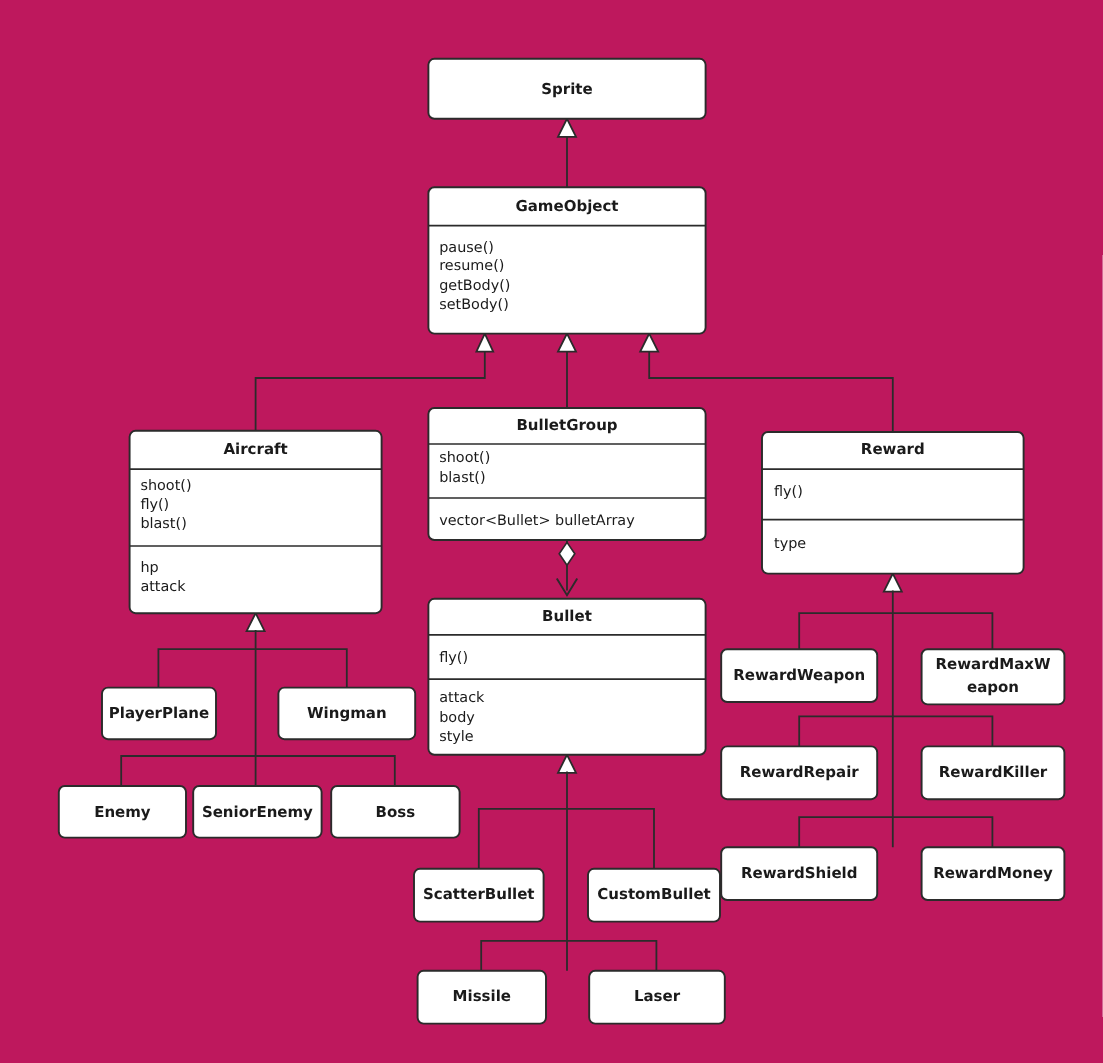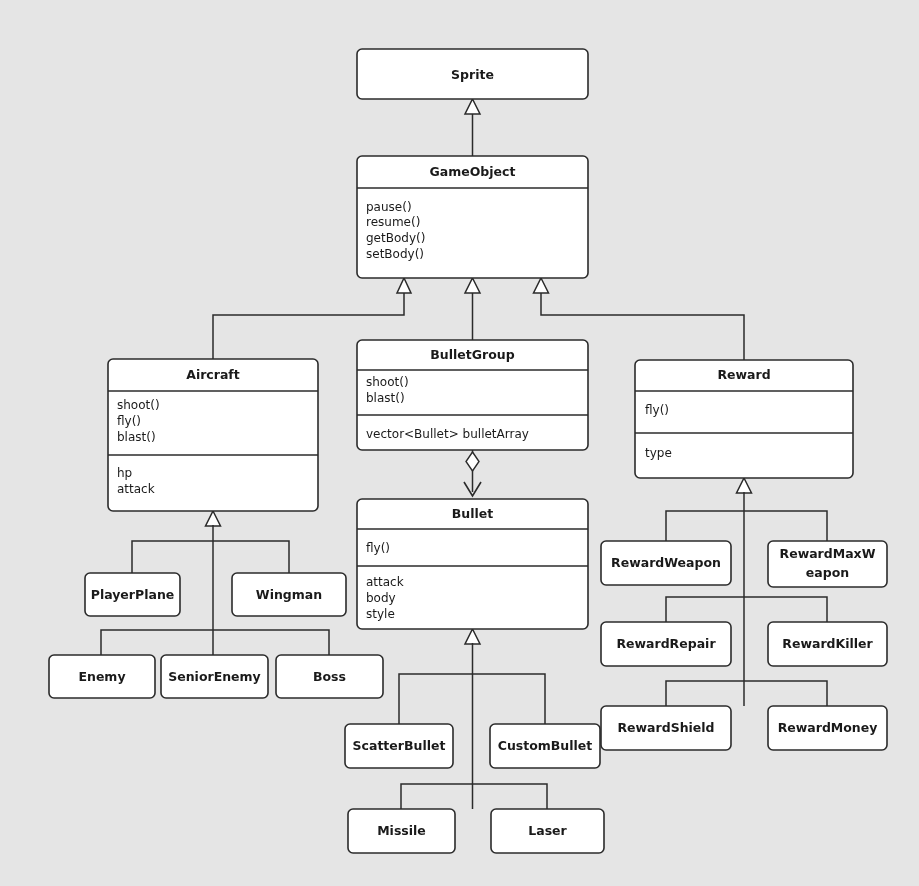--- a/index.html
+++ b/index.html
@@ -8,21 +8,21 @@
     padding: 0;
     background: #ffffff;
   }
   body {
     font-family: "DejaVu Sans", "Liberation Sans", sans-serif;
   }
   #diagram-root {
     position: relative;
     width: 919px;
     height: 886px;
-    background: #e5e5e5;
+    background: #be185d;
     overflow: hidden;
   }
   svg#uml-canvas {
     position: absolute;
     top: 0;
     left: 0;
     width: 919px;
     height: 886px;
     display: block;
   }

